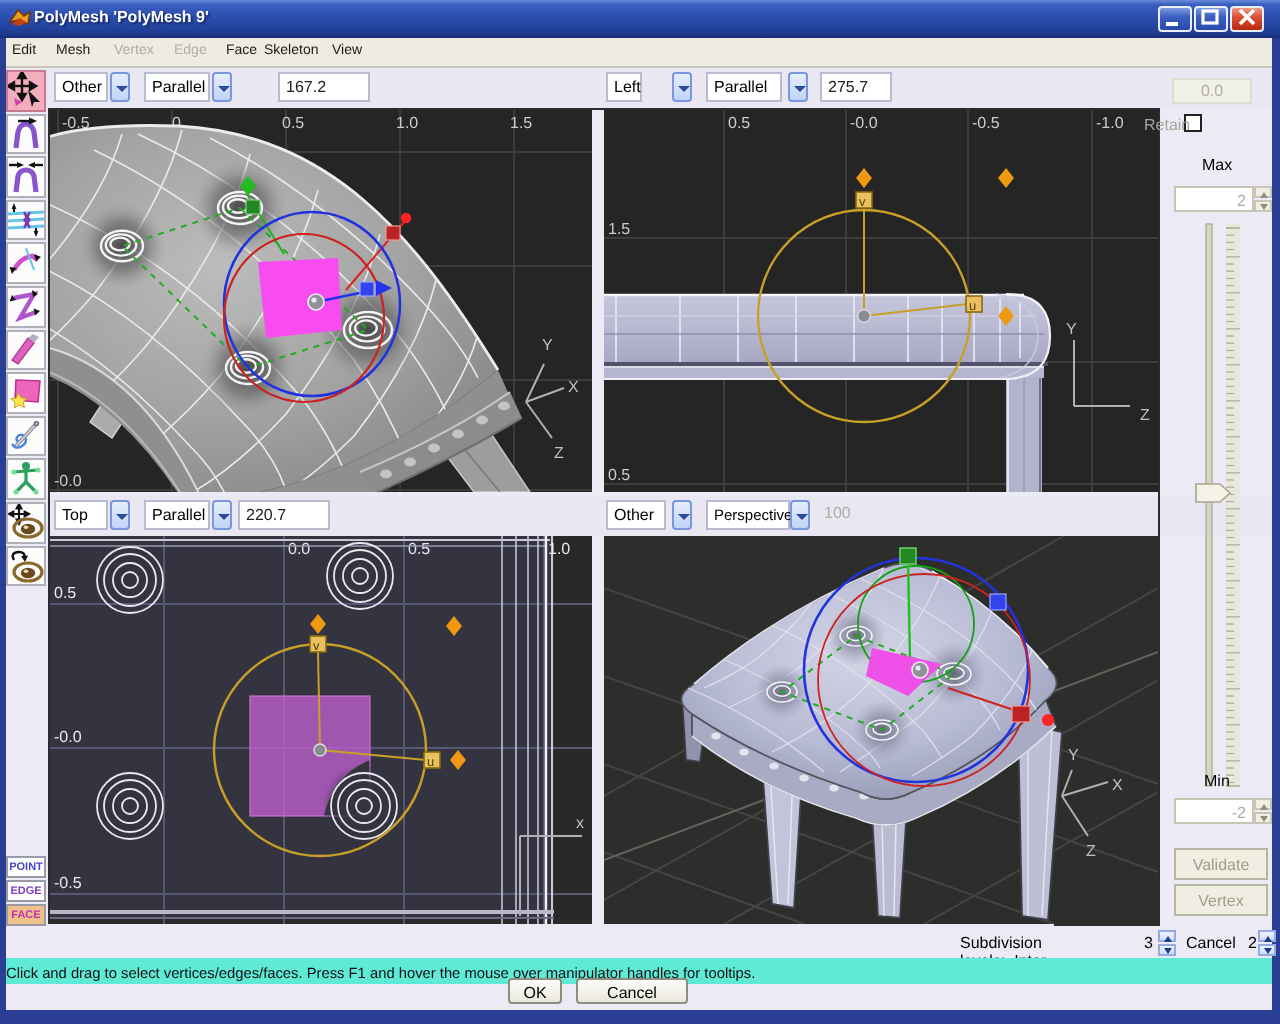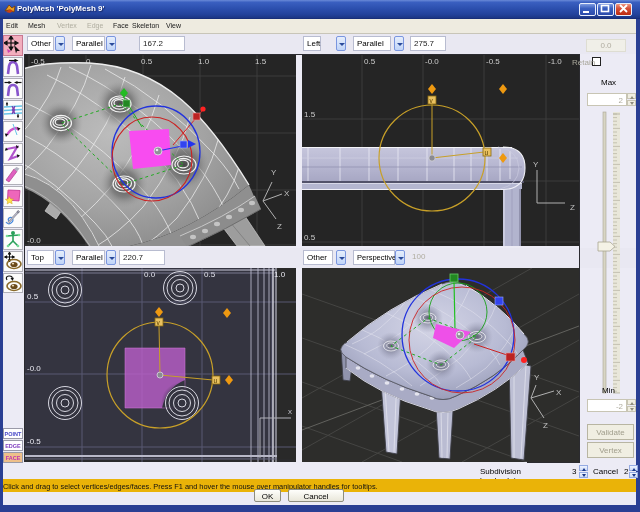--- a/index.html
+++ b/index.html
@@ -59,21 +59,21 @@
   .arr-dn{position:absolute;left:2px;top:1.5px;width:0;height:0;border-left:2.5px solid transparent;
     border-right:2.5px solid transparent;border-top:3px solid #908d7e;}
   .bluespin .up,.bluespin .dn{background:linear-gradient(180deg,#eef3fe,#cfdcf8);border:1px solid #94aae2;}
   .bluespin .arr-up{border-bottom-color:#1a3a8a;}
   .bluespin .arr-dn{border-top-color:#1a3a8a;}
   .panelbtn{position:absolute;left:587px;width:47px;height:16px;background:#f0eee2;
     border:1px solid #b8b5a2;box-sizing:border-box;font-size:8px;color:#a09d8c;
     text-align:center;padding-top:3px;}
   
   #subdiv{left:3px;top:462px;width:524px;height:17px;background:#ecebf5;font-size:8px;color:#000;}
-  #status{left:3px;top:479px;width:633px;height:13px;background:#eab308;font-size:7.4px;color:#111;}
+  #status{left:3px;top:479px;width:633px;height:13px;background:#5eead4;font-size:7.4px;color:#111;}
   .okbtn{position:absolute;top:489px;height:13px;box-sizing:border-box;
     background:linear-gradient(180deg,#fefefb,#e9e7da);border:1px solid #8e8d7e;border-radius:2px;
     font-size:8px;color:#000;text-align:center;padding-top:2px;}
   .pef{position:absolute;left:3px;width:20px;height:11px;background:#fff;border:1px solid #9a9aa8;
     box-sizing:border-box;font-size:5.5px;font-weight:bold;text-align:center;padding-top:2px;}
 </style>
 </head>
 <body>
   <div id="titlebar" class="abs">
     <svg id="tb-icon" class="abs" viewBox="0 0 12 12">

